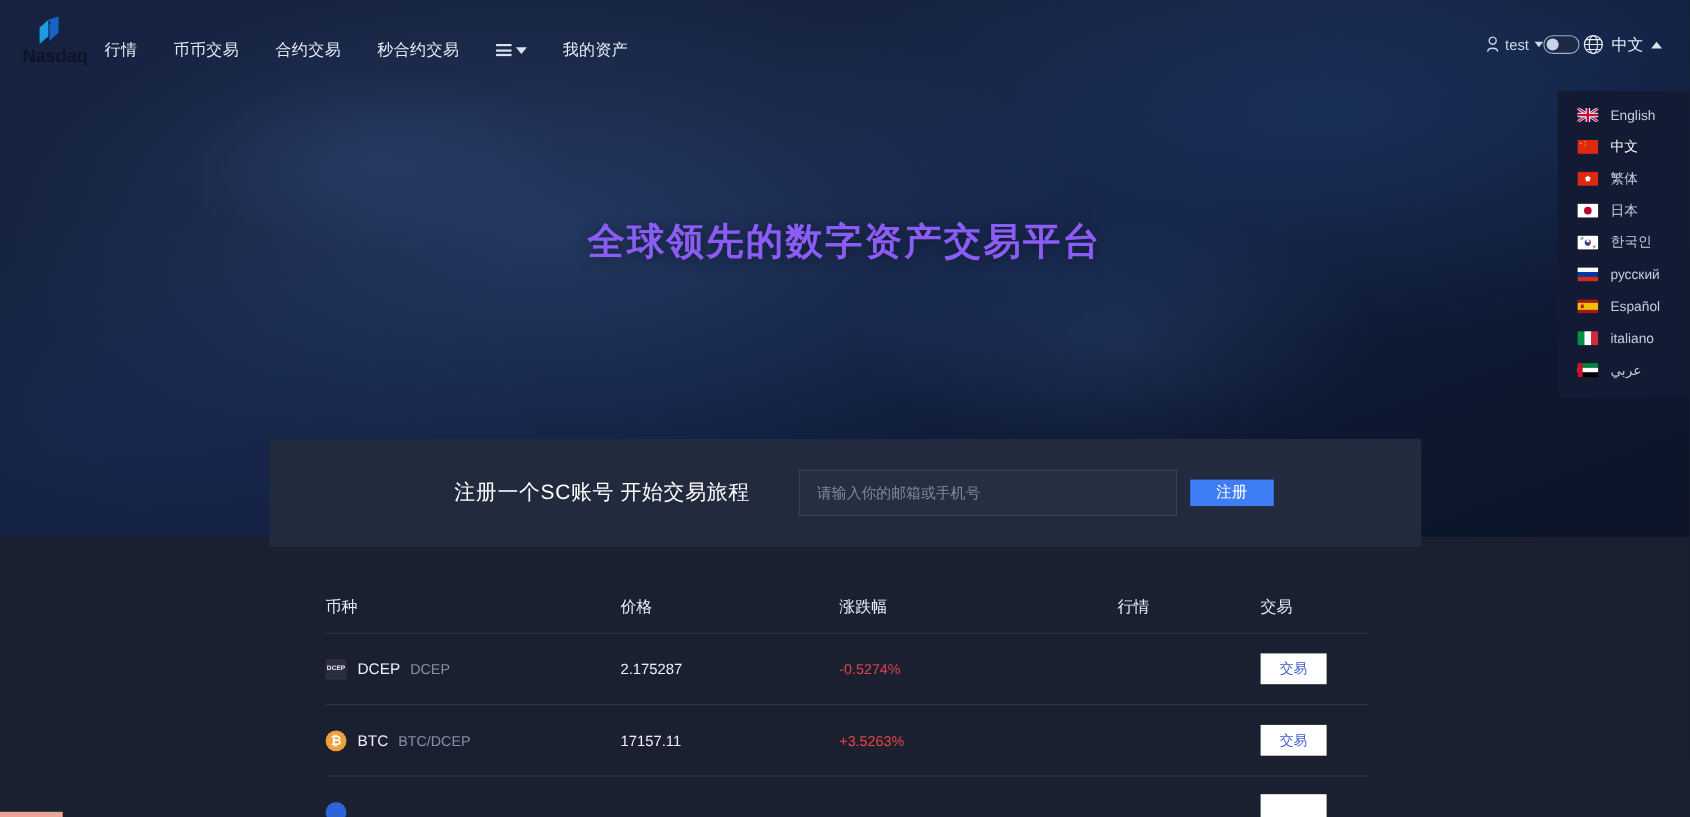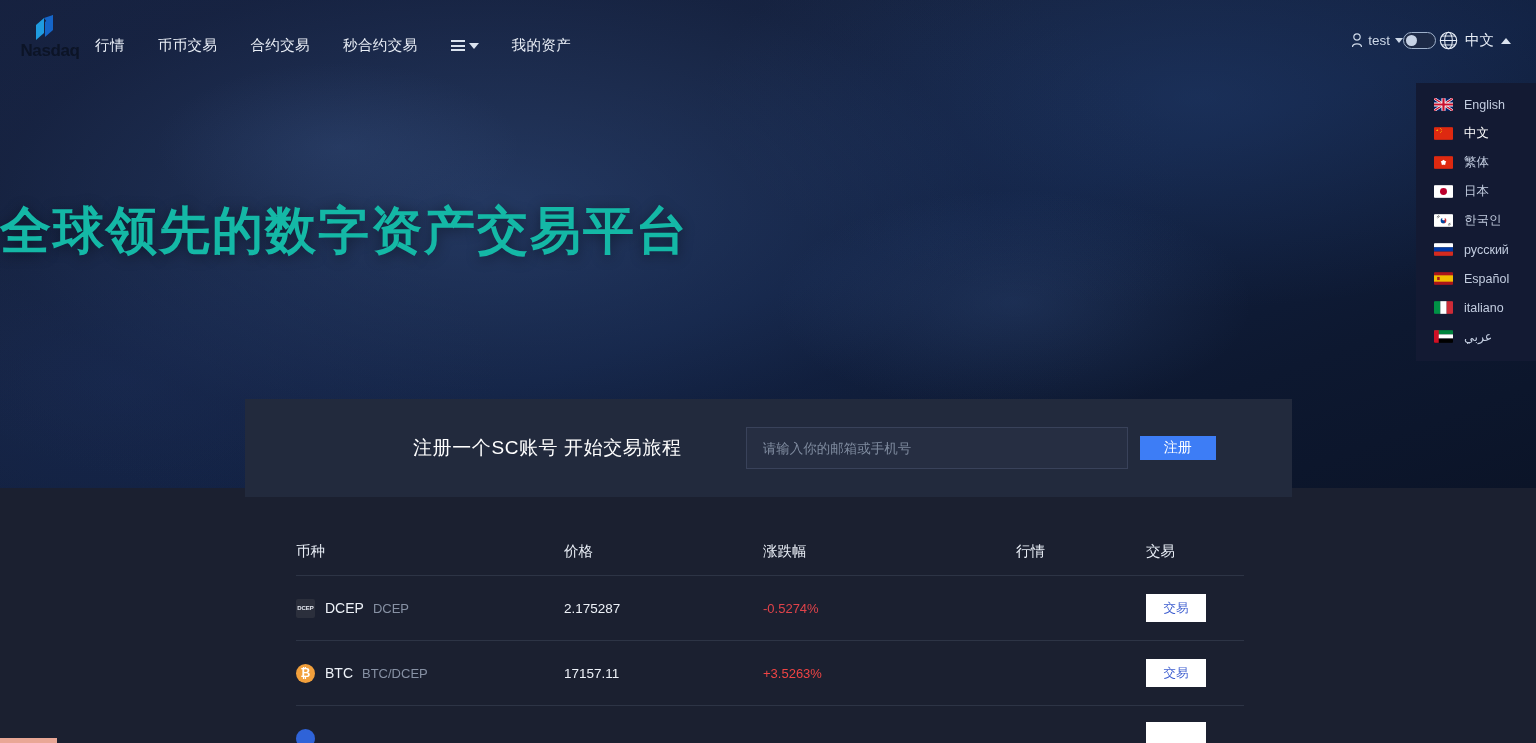--- a/index.html
+++ b/index.html
@@ -93,40 +93,40 @@
   }
   .lang-row {
     display:flex; align-items:center; gap:11px; height:29px; padding-left:18px; cursor:pointer;
   }
   .flag { width:19px; height:13px; flex:0 0 19px; border-radius:1px; overflow:hidden; display:block; }
   .lang-name { font-size:12.5px; color:#c3cde0; white-space:nowrap; }
   .lang-name.active { color:#ffffff; }
 
   
   .hero-title {
-    position:absolute; left:0; top:197px; width:1536px; text-align:left;
-    font-size:51px; font-weight:bold; color:#14b8a6; letter-spacing:2px;
+    position:absolute; left:0; top:197px; width:1536px; text-align:center;
+    font-size:34px; font-weight:bold; color:#8b5cf6; letter-spacing:2px;
     text-shadow:0 2px 14px rgba(0,0,0,0.45);
   }
   .hero-sub {
     position:absolute; left:0; top:264px; width:1536px; text-align:center;
     font-size:18px; color:#f0f4fa; letter-spacing:0.3px;
   }
 
   
   .reg-panel {
     position:absolute; left:245px; top:399px; width:1047px; height:98px;
     background:#222a3d; z-index:20;
     display:flex; align-items:center;
   }
   .reg-title {
     margin-left:168px; font-size:19px; color:#ffffff; letter-spacing:0.6px; white-space:nowrap;
   }
   .reg-input {
-    margin-left:64px; width:382px; height:42px; background:#262e42;
+    margin-left:44px; width:344px; height:42px; background:#262e42;
     border:1px solid #39425a; color:#fff; font-size:13.5px;
     padding:0 16px; outline:none;
     font-family:"Liberation Sans", sans-serif;
   }
   .reg-input::placeholder { color:#7f8b9f; }
   .reg-btn {
     margin-left:12px; width:76px; height:24px; background:#3d7df6; border:none;
     color:#fff; font-size:14px; cursor:pointer;
     font-family:"Liberation Sans", sans-serif;
   }

